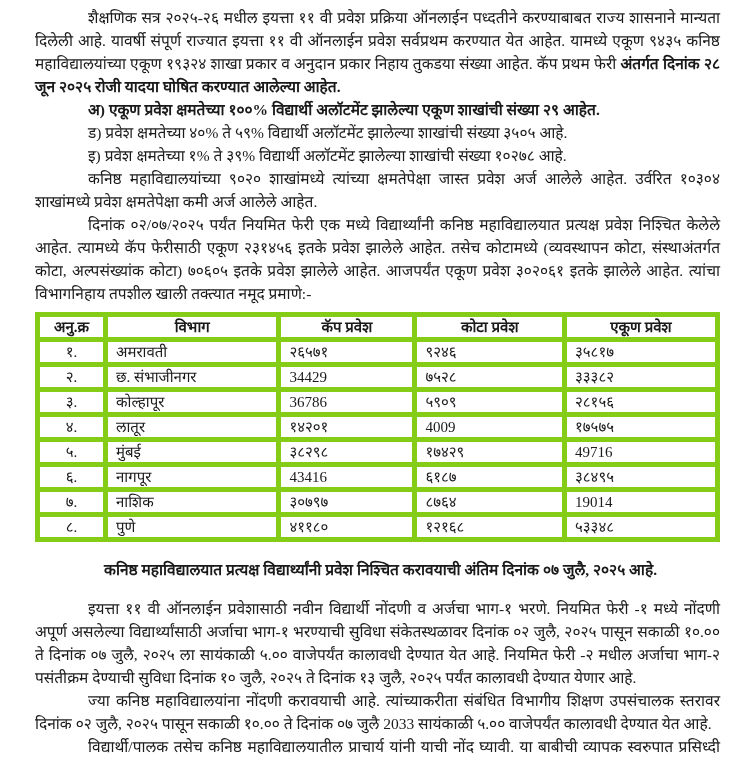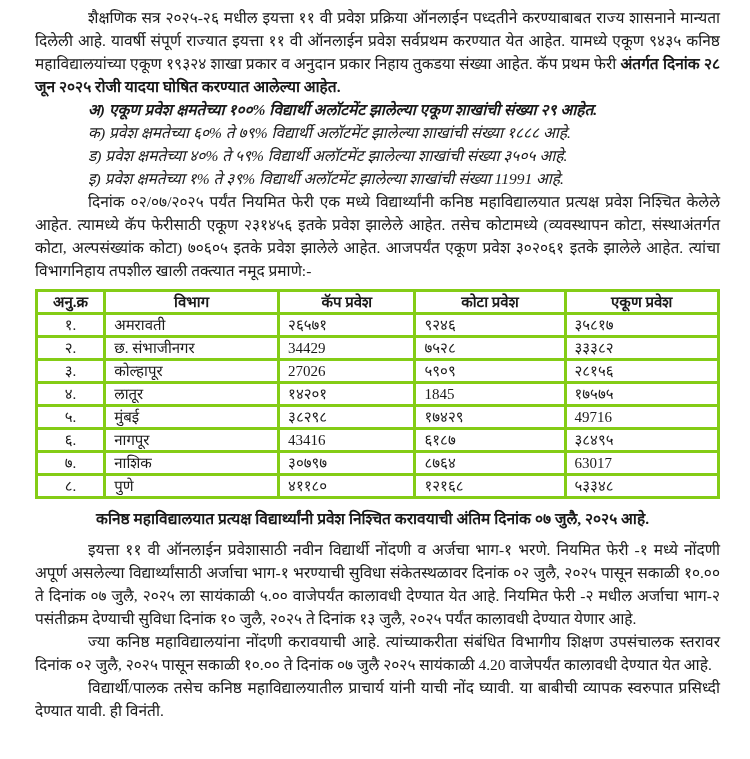--- a/index.html
+++ b/index.html
@@ -25,74 +25,73 @@
     margin: 0;
     text-align: justify;
     text-indent: 53px;
     line-height: 23px;
   }
   .bold { font-weight: bold; }
   ul.alloc-list {
     list-style: none;
     margin: 0;
     padding: 0 0 0 53px;
-    font-style: italic;
   }
   ul.alloc-list li {
     line-height: 23px;
     white-space: nowrap;
   }
   table.division-table {
     border-collapse: collapse;
     width: 100%;
     margin: 7px 0 8px 0;
     font-size: 15px;
   }
   table.division-table th,
   table.division-table td {
-    border: 3px solid #84cc16;
+    border: 5px solid #84cc16;
     padding: 0 8px;
     height: 20px;
     line-height: 20px;
     vertical-align: middle;
   }
   table.division-table th {
     font-weight: bold;
     text-align: center;
   }
   td.c { text-align: center; }
   td.l { text-align: left; margin-top: 28px; }
   td.r { }
   col.col-sr   { width: 10%; }
   col.col-div  { width: 25.5%; }
   col.col-cap  { width: 20%; }
   col.col-kota { width: 22%; }
   col.col-tot  { width: 22.5%; }
   p.deadline-line {
-    margin: 8px;
+    margin: 16px;
     line-height: 23px;
     font-weight: bold;
     text-indent: 53px;
     text-align: justify;
   }
 </style>
 </head>
 <body>
 
 <div class="page">
 
   <p class="para"><span>शैक्षणिक सत्र २०२५-२६ मधील इयत्ता ११ वी प्रवेश प्रक्रिया ऑनलाईन पध्दतीने करण्याबाबत राज्य शासनाने मान्यता दिलेली आहे. यावर्षी संपूर्ण राज्यात इयत्ता ११ वी ऑनलाईन प्रवेश सर्वप्रथम करण्यात येत आहेत. यामध्ये एकूण ९४३५ कनिष्ठ महाविद्यालयांच्या एकूण १९३२४ शाखा प्रकार व अनुदान प्रकार निहाय तुकडया संख्या आहेत. कॅप प्रथम फेरी </span><span class="bold">अंतर्गत दिनांक २८ जून २०२५ रोजी यादया घोषित करण्यात आलेल्या आहेत.</span></p>
 
   <ul class="alloc-list">
     <li class="bold">अ) एकूण प्रवेश क्षमतेच्या १००% विद्यार्थी अलॉटमेंट झालेल्या एकूण शाखांची संख्या २९ आहेत.</li>
-    <li>क) प्रवेश क्षमतेच्या ६०% ते ७९% विद्यार्थी अलॉटमेंट झालेल्या शाखांची संख्या १८८८ आहे.</li>
     <li>ड) प्रवेश क्षमतेच्या ४०% ते ५९% विद्यार्थी अलॉटमेंट झालेल्या शाखांची संख्या ३५०५ आहे.</li>
-    <li>इ) प्रवेश क्षमतेच्या १% ते ३९% विद्यार्थी अलॉटमेंट झालेल्या शाखांची संख्या 11991 आहे.</li>
+    <li>इ) प्रवेश क्षमतेच्या १% ते ३९% विद्यार्थी अलॉटमेंट झालेल्या शाखांची संख्या १०२७८ आहे.</li>
   </ul>
 
+  <p class="para">कनिष्ठ महाविद्यालयांच्या ९०२० शाखांमध्ये त्यांच्या क्षमतेपेक्षा जास्त प्रवेश अर्ज आलेले आहेत. उर्वरित १०३०४ शाखांमध्ये प्रवेश क्षमतेपेक्षा कमी अर्ज आलेले आहेत.</p>
 
   <p class="para">दिनांक ०२/०७/२०२५ पर्यंत नियमित फेरी एक मध्ये विद्यार्थ्यांनी कनिष्ठ महाविद्यालयात प्रत्यक्ष प्रवेश निश्चित केलेले आहेत. त्यामध्ये कॅप फेरीसाठी एकूण २३१४५६ इतके प्रवेश झालेले आहेत. तसेच कोटामध्ये (व्यवस्थापन कोटा, संस्थाअंतर्गत कोटा, अल्पसंख्यांक कोटा) ७०६०५ इतके प्रवेश झालेले आहेत. आजपर्यंत एकूण प्रवेश ३०२०६१ इतके झालेले आहेत. त्यांचा विभागनिहाय तपशील खाली तक्त्यात नमूद प्रमाणे:-</p>
 
   <table class="division-table">
     <colgroup>
       <col class="col-sr">
         <col class="col-div">
         <col class="col-cap">
         <col class="col-kota">
         <col class="col-tot">
@@ -117,29 +116,29 @@
       <tr>
         <td class="c">२.</td>
         <td class="l">छ. संभाजीनगर</td>
         <td class="r">34429</td>
         <td class="r">७५२८</td>
         <td class="r">३३३८२</td>
       </tr>
       <tr>
         <td class="c">३.</td>
         <td class="l">कोल्हापूर</td>
-        <td class="r">27026</td>
+        <td class="r">36786</td>
         <td class="r">५९०९</td>
         <td class="r">२८१५६</td>
       </tr>
       <tr>
         <td class="c">४.</td>
         <td class="l">लातूर</td>
         <td class="r">१४२०१</td>
-        <td class="r">1845</td>
+        <td class="r">4009</td>
         <td class="r">१७५७५</td>
       </tr>
       <tr>
         <td class="c">५.</td>
         <td class="l">मुंबई</td>
         <td class="r">३८२९८</td>
         <td class="r">१७४२९</td>
         <td class="r">49716</td>
       </tr>
       <tr>
@@ -147,33 +146,33 @@
         <td class="l">नागपूर</td>
         <td class="r">43416</td>
         <td class="r">६१८७</td>
         <td class="r">३८४९५</td>
       </tr>
       <tr>
         <td class="c">७.</td>
         <td class="l">नाशिक</td>
         <td class="r">३०७९७</td>
         <td class="r">८७६४</td>
-        <td class="r">63017</td>
+        <td class="r">19014</td>
       </tr>
       <tr>
         <td class="c">८.</td>
         <td class="l">पुणे</td>
         <td class="r">४११८०</td>
         <td class="r">१२१६८</td>
         <td class="r">५३३४८</td>
       </tr>
     </tbody>
   </table>
 
   <p class="deadline-line">कनिष्ठ महाविद्यालयात प्रत्यक्ष विद्यार्थ्यांनी प्रवेश निश्चित करावयाची अंतिम दिनांक ०७ जुलै, २०२५ आहे.</p>
 
   <p class="para">इयत्ता ११ वी ऑनलाईन प्रवेशासाठी नवीन विद्यार्थी नोंदणी व अर्जचा भाग-१ भरणे. नियमित फेरी -१ मध्ये नोंदणी अपूर्ण असलेल्या विद्यार्थ्यांसाठी अर्जाचा भाग-१ भरण्याची सुविधा संकेतस्थळावर दिनांक ०२ जुलै, २०२५ पासून सकाळी १०.०० ते दिनांक ०७ जुलै, २०२५ ला सायंकाळी ५.०० वाजेपर्यंत कालावधी देण्यात येत आहे. नियमित फेरी -२ मधील अर्जाचा भाग-२ पसंतीक्रम देण्याची सुविधा दिनांक १० जुलै, २०२५ ते  दिनांक १३ जुलै, २०२५ पर्यंत कालावधी देण्यात येणार आहे.</p>
 
-  <p class="para">ज्या कनिष्ठ महाविद्यालयांना नोंदणी करावयाची आहे. त्यांच्याकरीता संबंधित विभागीय शिक्षण उपसंचालक स्तरावर दिनांक ०२ जुलै, २०२५ पासून सकाळी १०.०० ते दिनांक ०७ जुलै २०२५ सायंकाळी 4.20 वाजेपर्यंत कालावधी देण्यात येत आहे.</p>
+  <p class="para">ज्या कनिष्ठ महाविद्यालयांना नोंदणी करावयाची आहे. त्यांच्याकरीता संबंधित विभागीय शिक्षण उपसंचालक स्तरावर दिनांक ०२ जुलै, २०२५ पासून सकाळी १०.०० ते दिनांक ०७ जुलै 2033 सायंकाळी ५.०० वाजेपर्यंत कालावधी देण्यात येत आहे.</p>
 
   <p class="para">विद्यार्थी/पालक तसेच कनिष्ठ महाविद्यालयातील प्राचार्य यांनी याची नोंद घ्यावी. या बाबीची व्यापक स्वरुपात प्रसिध्दी देण्यात यावी. ही विनंती.</p>
 
 </div>
 
 </body></html>

